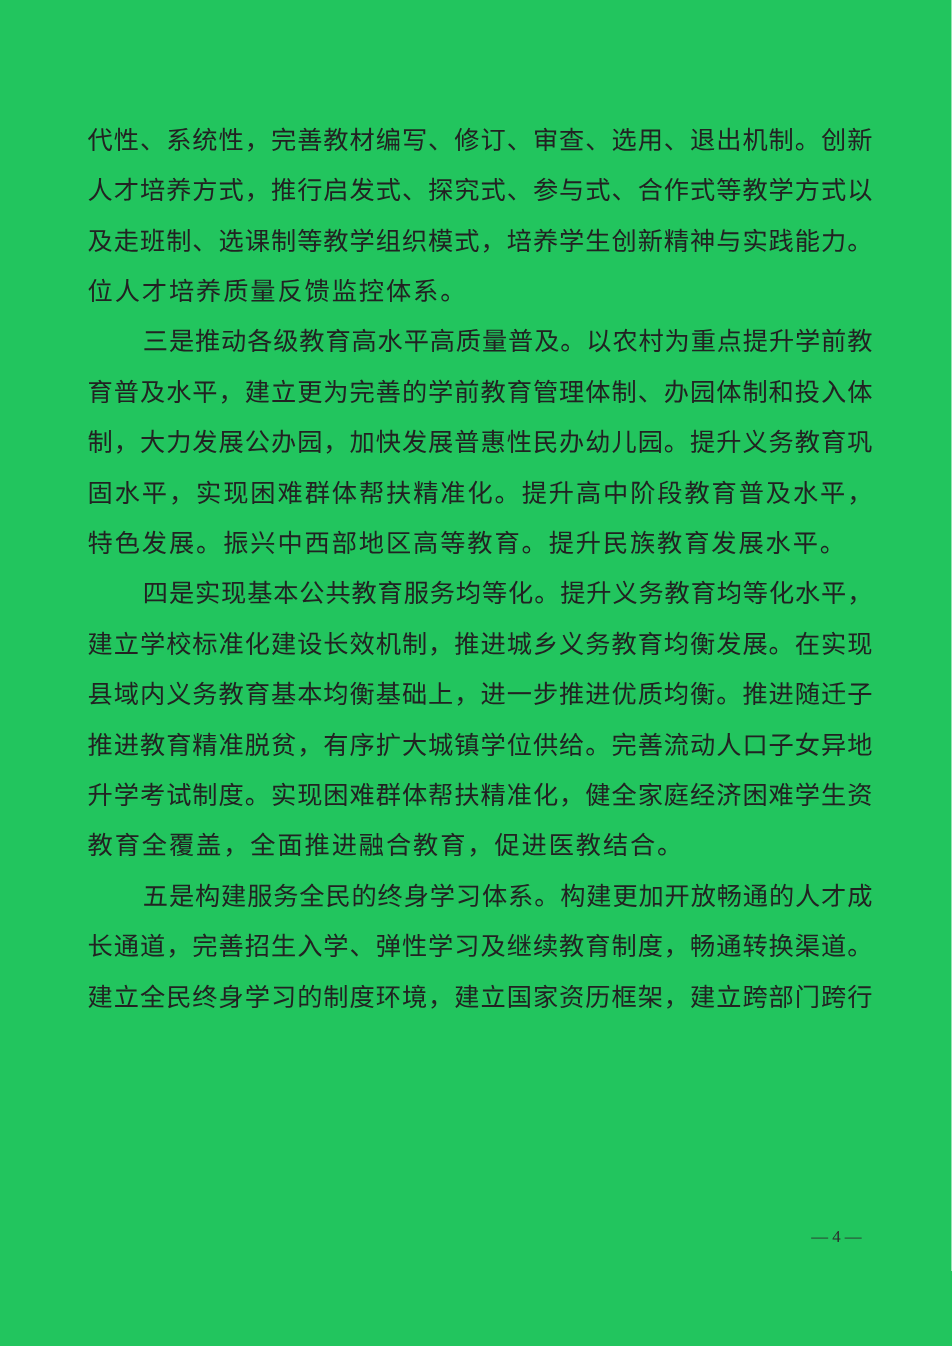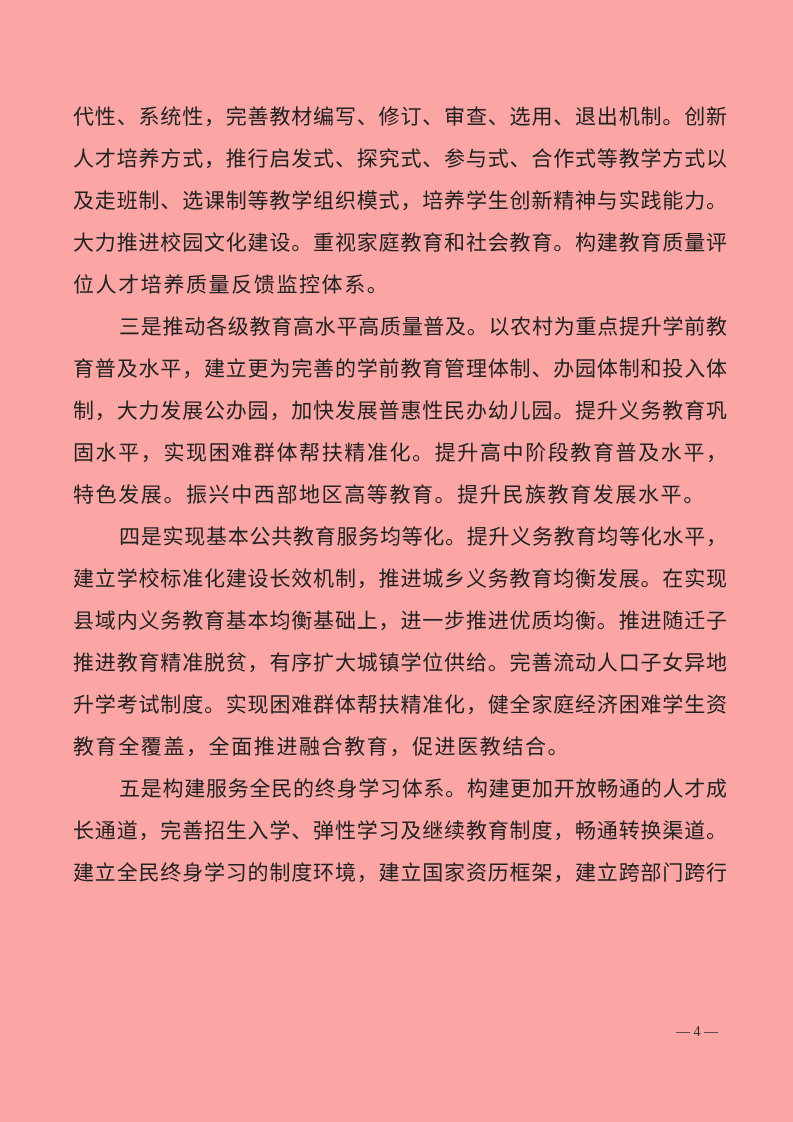--- a/index.html
+++ b/index.html
@@ -5,21 +5,21 @@
   html, body {
     margin: 0;
     padding: 0;
     background: #ffffff;
     font-family: "Liberation Serif", "DejaVu Serif", serif;
   }
   .page {
     position: relative;
     width: 793px;
     height: 1122px;
-    background: #fca5a5;
+    background: #22c55e;
     overflow: hidden;
   }
   .text-block {
     position: absolute;
     left: 73px;
     top: 96px;
     width: 654px;
   }
   .line {
     height: 42px;
@@ -57,21 +57,20 @@
   }
 </style>
 </head>
 <body>
 
 <div class="page">
   <div class="text-block">
       <div class="line full">代性、系统性，完善教材编写、修订、审查、选用、退出机制。创新</div>
       <div class="line full">人才培养方式，推行启发式、探究式、参与式、合作式等教学方式以</div>
       <div class="line full">及走班制、选课制等教学组织模式，培养学生创新精神与实践能力。</div>
-      <div class="line full">大力推进校园文化建设。重视家庭教育和社会教育。构建教育质量评</div>
       <div class="line para-end">位人才培养质量反馈监控体系。</div>
       <div class="line para-start">三是推动各级教育高水平高质量普及。以农村为重点提升学前教</div>
       <div class="line full">育普及水平，建立更为完善的学前教育管理体制、办园体制和投入体</div>
       <div class="line full">制，大力发展公办园，加快发展普惠性民办幼儿园。提升义务教育巩</div>
       <div class="line full">固水平，实现困难群体帮扶精准化。提升高中阶段教育普及水平，</div>
       <div class="line para-end">特色发展。振兴中西部地区高等教育。提升民族教育发展水平。</div>
       <div class="line para-start">四是实现基本公共教育服务均等化。提升义务教育均等化水平，</div>
       <div class="line full">建立学校标准化建设长效机制，推进城乡义务教育均衡发展。在实现</div>
       <div class="line full">县域内义务教育基本均衡基础上，进一步推进优质均衡。推进随迁子</div>
       <div class="line full">推进教育精准脱贫，有序扩大城镇学位供给。完善流动人口子女异地</div>

